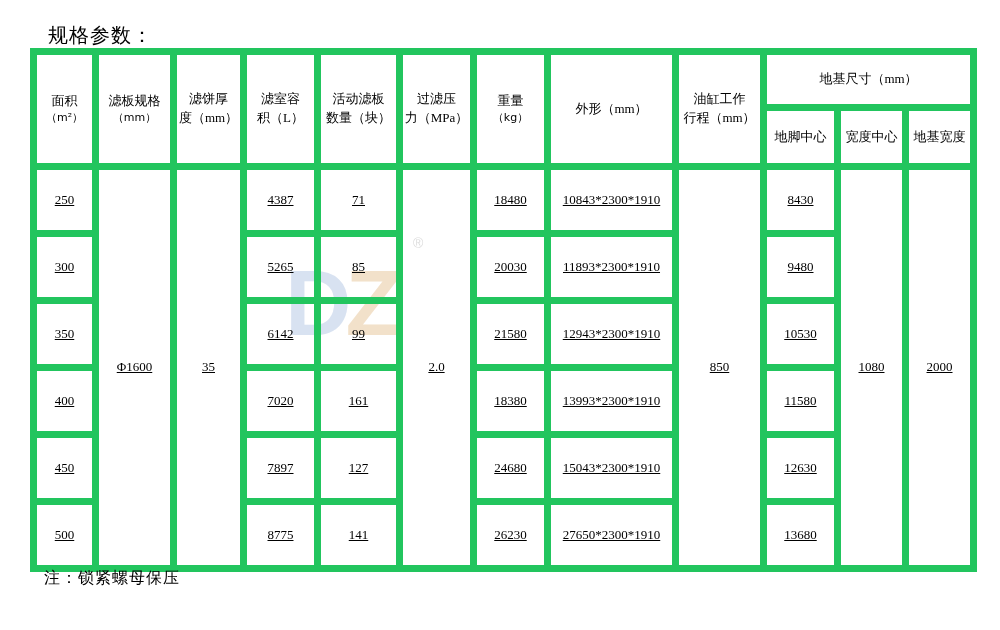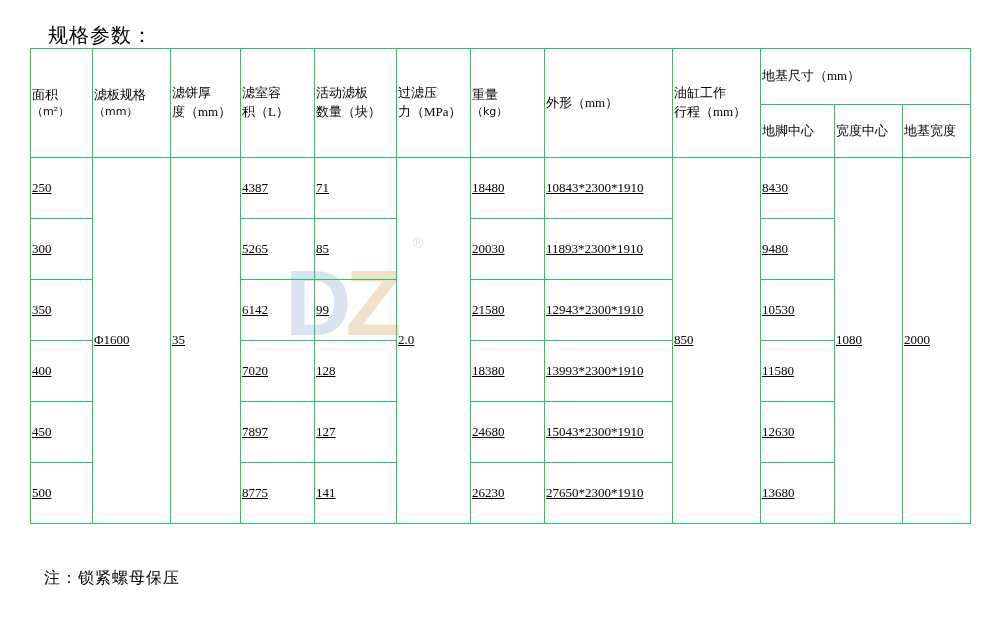--- a/index.html
+++ b/index.html
@@ -42,21 +42,22 @@
     top: 48px;
     width: 940px;
   }
   table.spec {
     border-collapse: collapse;
     width: 940px;
     table-layout: fixed;
     background: transparent;
   }
   table.spec td, table.spec th {
-    border: 1px solid #22c55e;
+    border: 7px solid #22c55e;
+    text-align: center;
     vertical-align: middle;
     font-weight: normal;
     font-size: 13px;
     padding: 2px 1px;
     line-height: 1.25;
     background: transparent;
   }
   .hdr {
     height: 56px;
     font-size: 13.5px;
@@ -248,21 +249,21 @@
             <td>6142</td>
             <td>99</td>
             <td>21580</td>
             <td>12943*2300*1910</td>
             <td>10530</td>
           </tr>
 
           <tr class="body-row">
             <td>400</td>
             <td>7020</td>
-            <td>128</td>
+            <td>161</td>
             <td>18380</td>
             <td>13993*2300*1910</td>
             <td>11580</td>
           </tr>
 
           <tr class="body-row">
             <td>450</td>
             <td>7897</td>
             <td>127</td>
             <td>24680</td>

